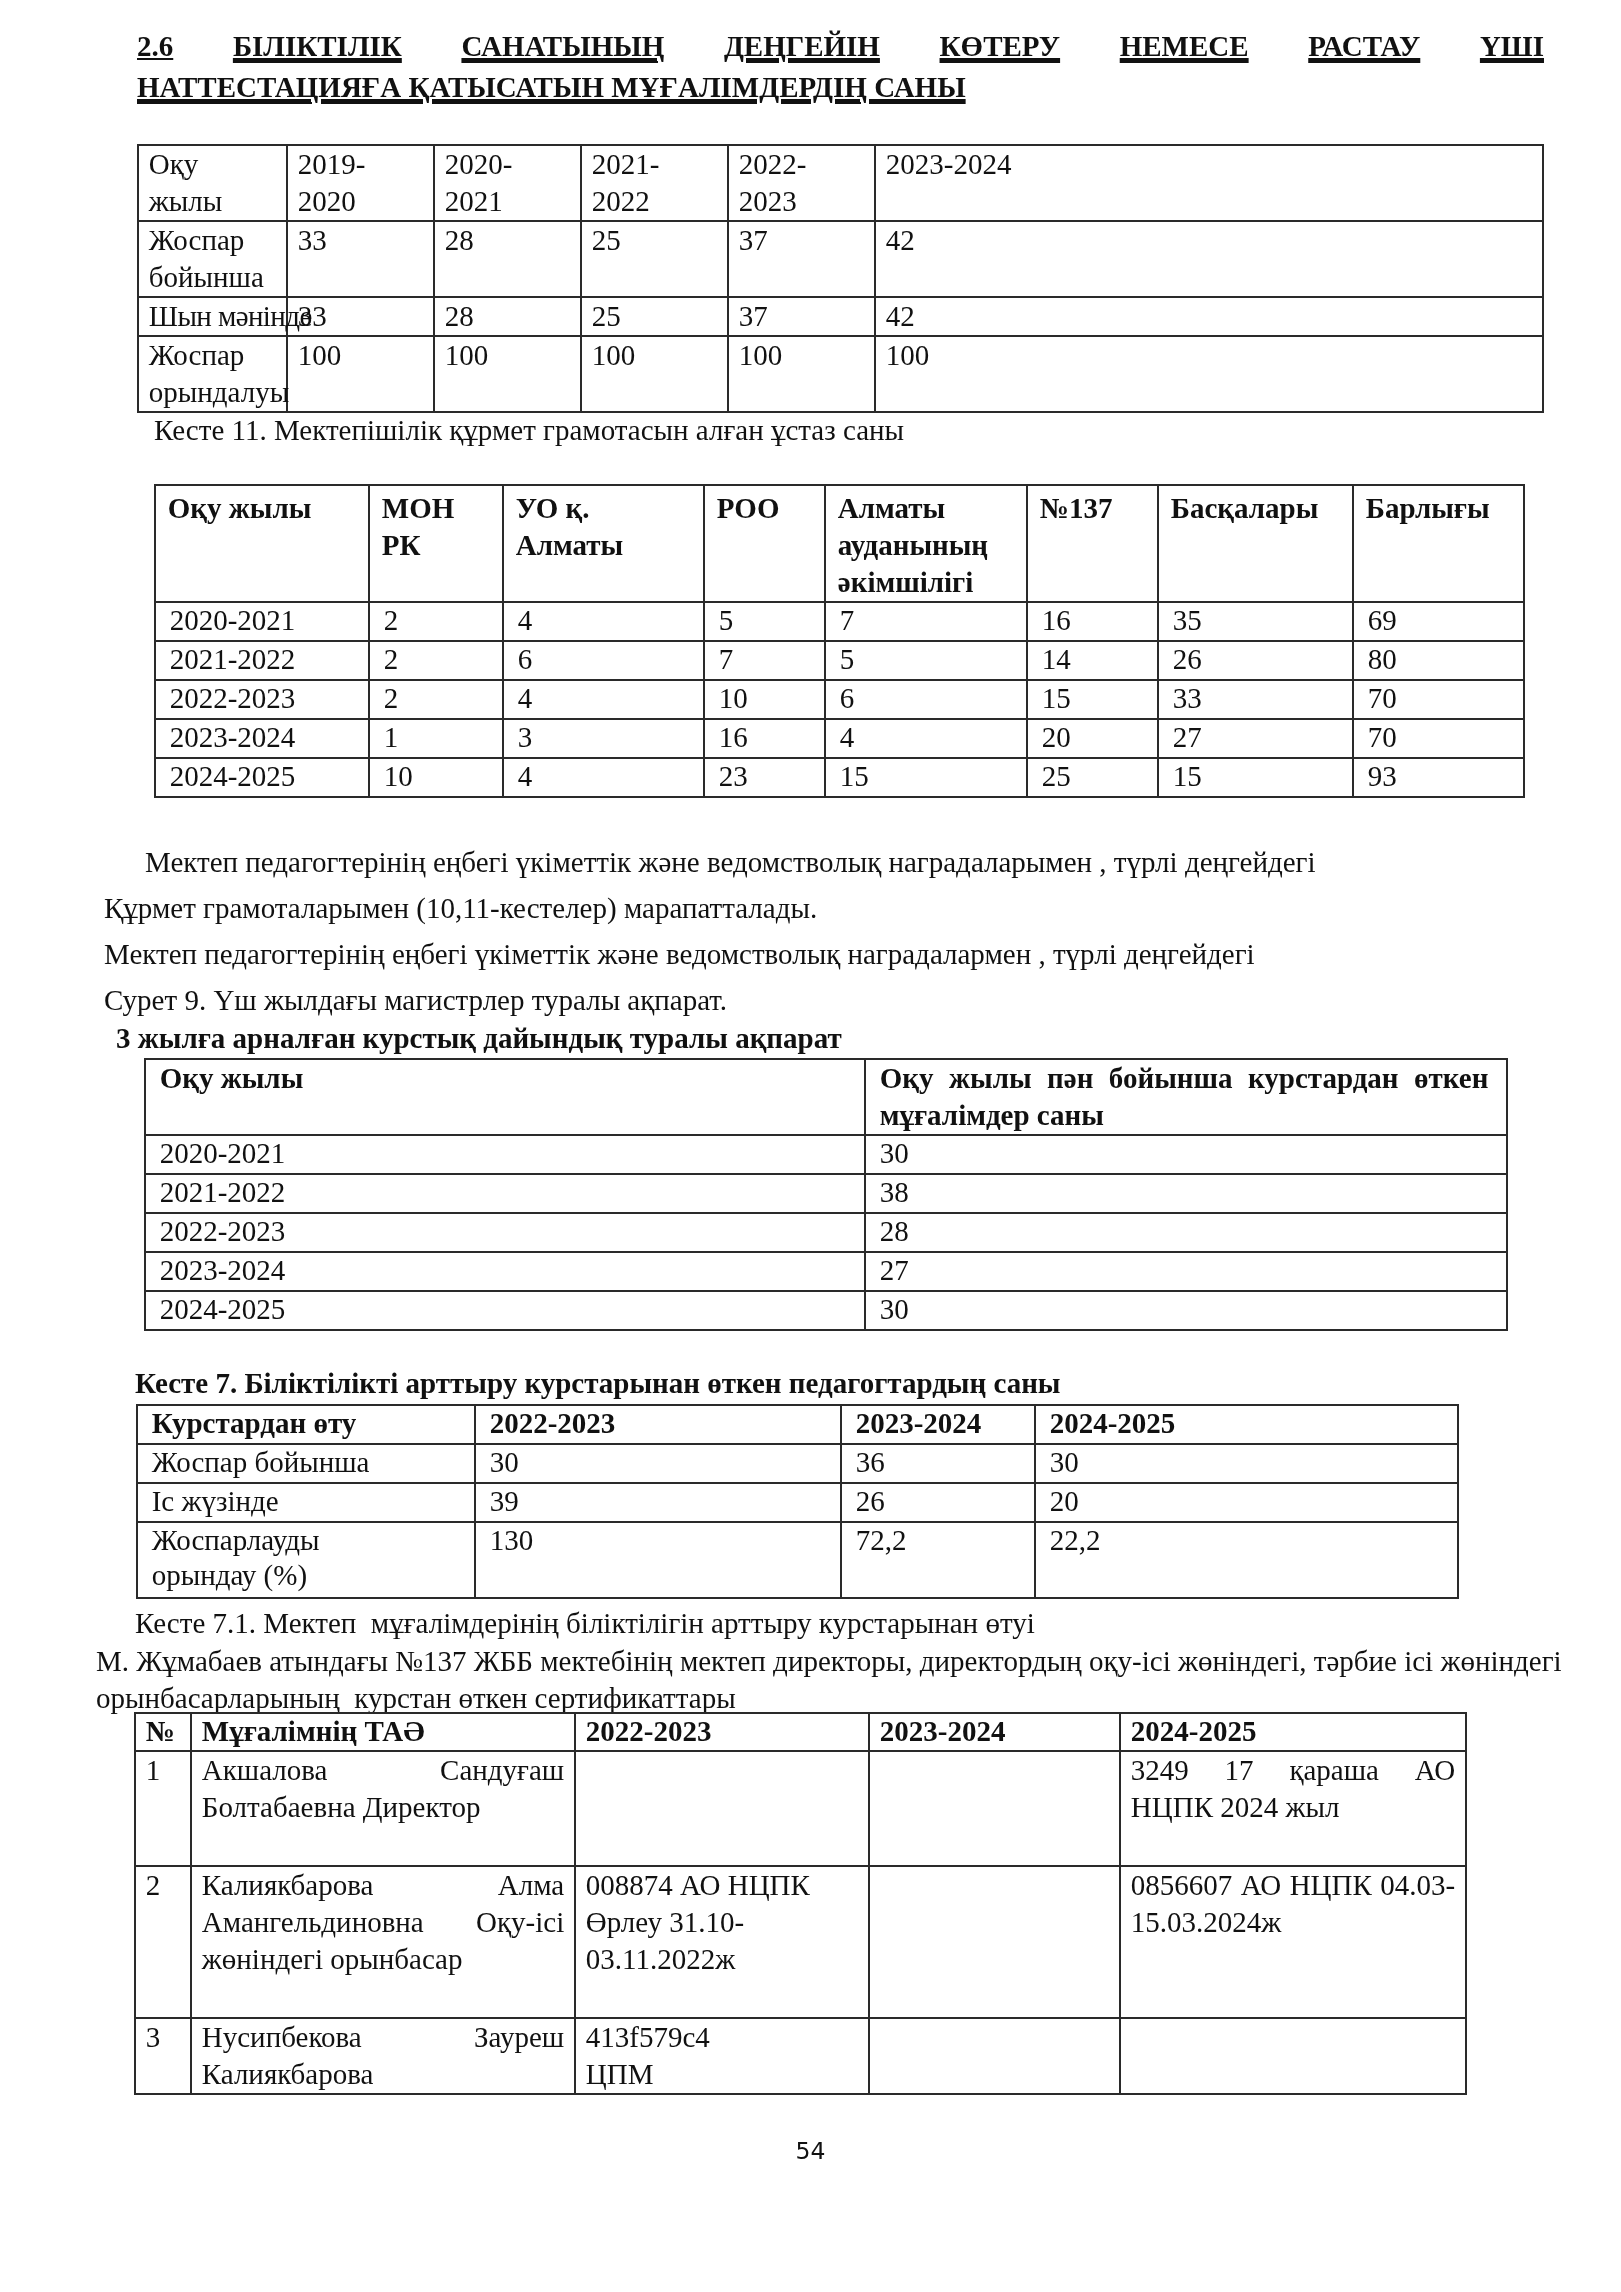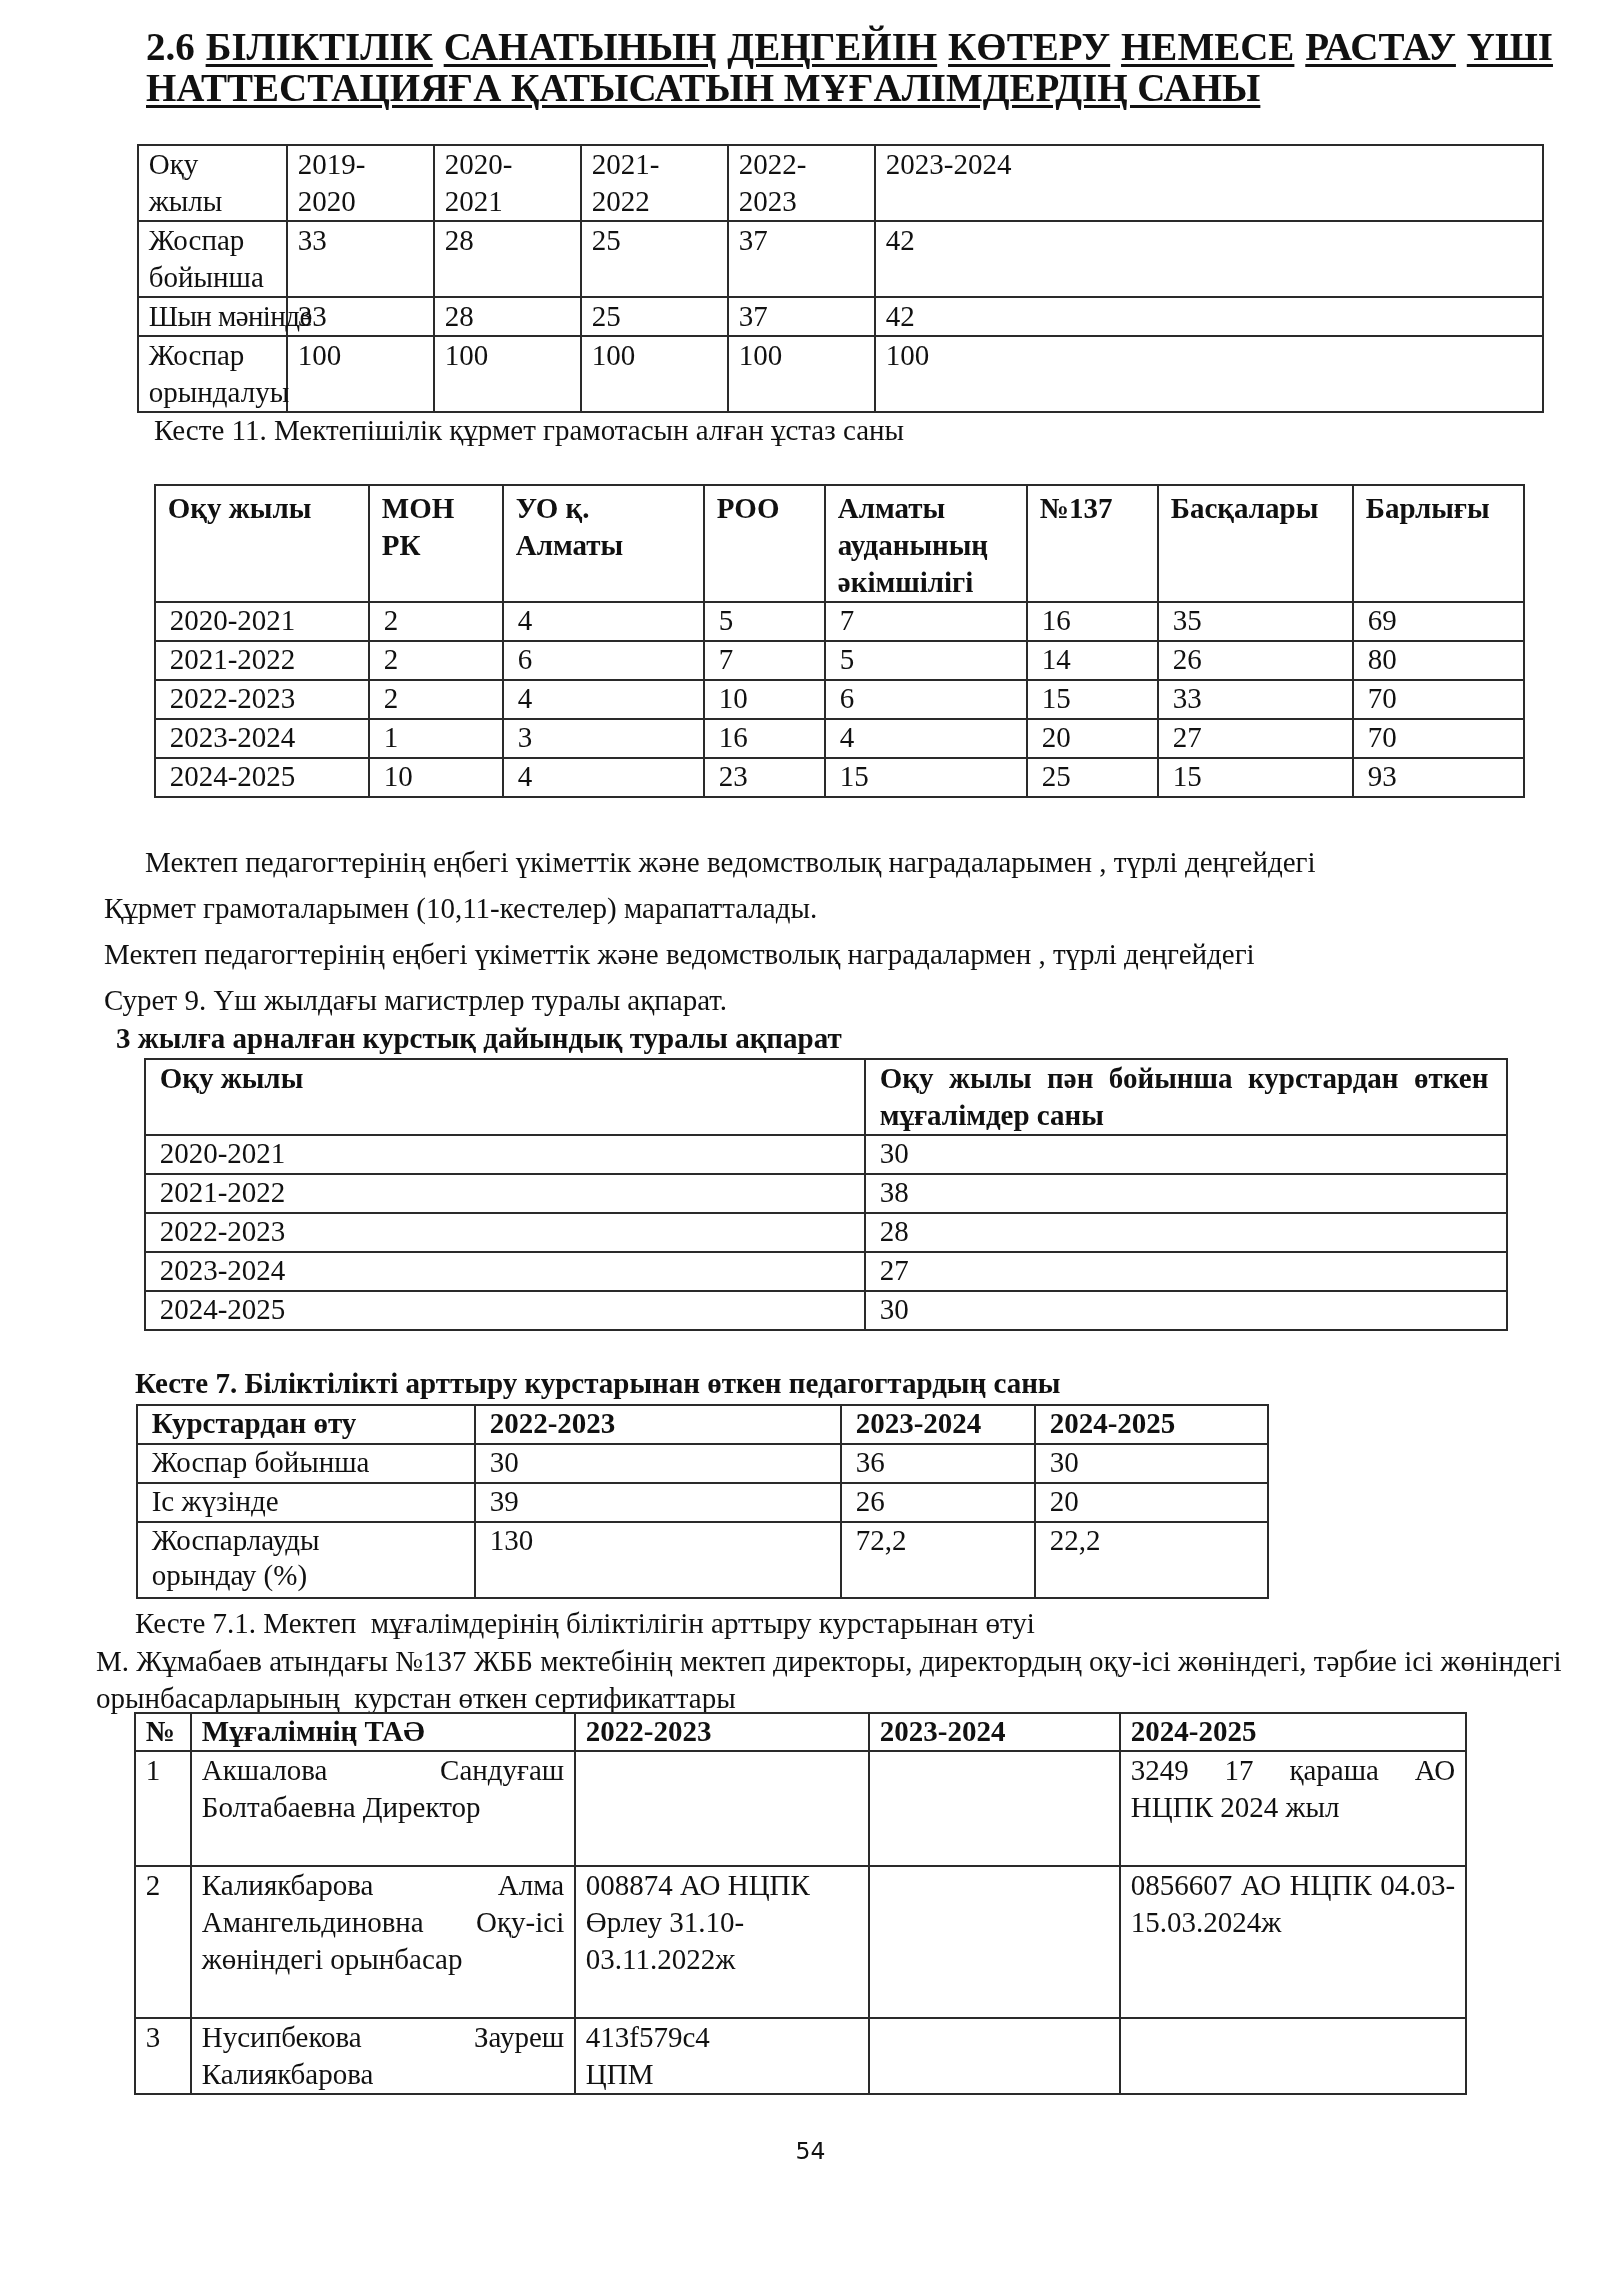--- a/index.html
+++ b/index.html
@@ -19,22 +19,22 @@
     font-weight: normal;
     text-align: left;
     font-size: 29px;
     line-height: 37px;
     box-sizing: border-box;
   }
   th { font-weight: bold; }
 
   
   #section-heading {
-    left: 146px; top: 25.5px; width: 1407px;
-    font-weight: bold; font-size: 39px; line-height: 41px;
+    left: 137px; top: 25.5px; width: 1407px;
+    font-weight: bold; font-size: 29px; line-height: 41px; text-decoration: underline;
   }
   #section-heading .line1 { display: flex; justify-content: space-between; }
   #section-heading u { text-decoration-thickness: 2.9px; text-underline-offset: 3.9px; }
   #section-heading .num { text-decoration: none; }
 
   
   #table-attestation { left: 137px; top: 144px; width: 1407px; }
   #table-attestation td { height: 39px; padding: 0 9.8px; }
 
   
@@ -54,21 +54,21 @@
 
   
   #table-courses3 { left: 144px; top: 1058px; width: 1364px; }
   #table-courses3 th { height: 75px; padding: 0 17.6px 0 13.7px; }
   #table-courses3 td { height: 39px; line-height: 35px; padding: 0 13.7px; }
   #table-courses3 .col2head { text-align: justify; text-align-last: left; border-radius: 7px; }
 
   #table7-title { left: 135px; top: 1365px; font-weight: bold; }
 
   
-  #table-kesre7 { left: 136px; top: 1404px; width: 1133px; }
+  #table-kesre7 { left: 136px; top: 1404px; width: 1323px; }
   #table-kesre7 th { height: 39px; line-height: 35px; padding: 0 13.7px; }
   #table-kesre7 td { height: 39px; line-height: 35px; padding: 0 13.7px; }
 
   #caption-71 { left: 135px; top: 1605px; }
   #cert-intro { left: 96px; top: 1643px; width: 1490px; line-height: 37px; }
 
   
   #table-certs { left: 134px; top: 1712px; width: 1333px; }
   #table-certs th { height: 38px; line-height: 35px; padding: 0 9.8px; }
   #table-certs td { line-height: 37px; padding: 0 9.8px; }

